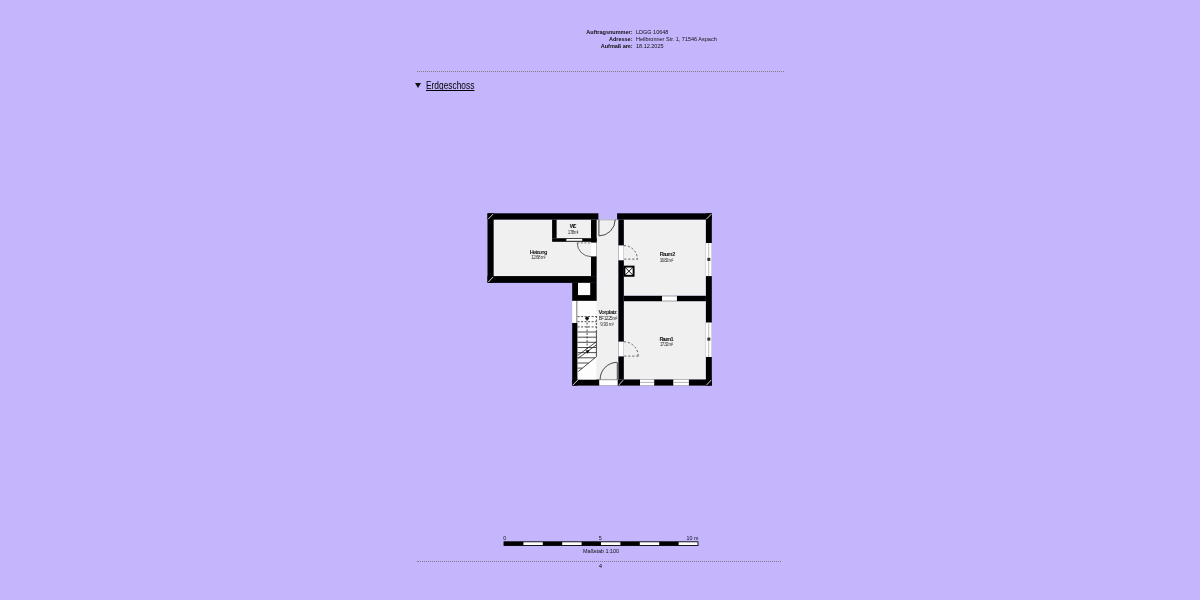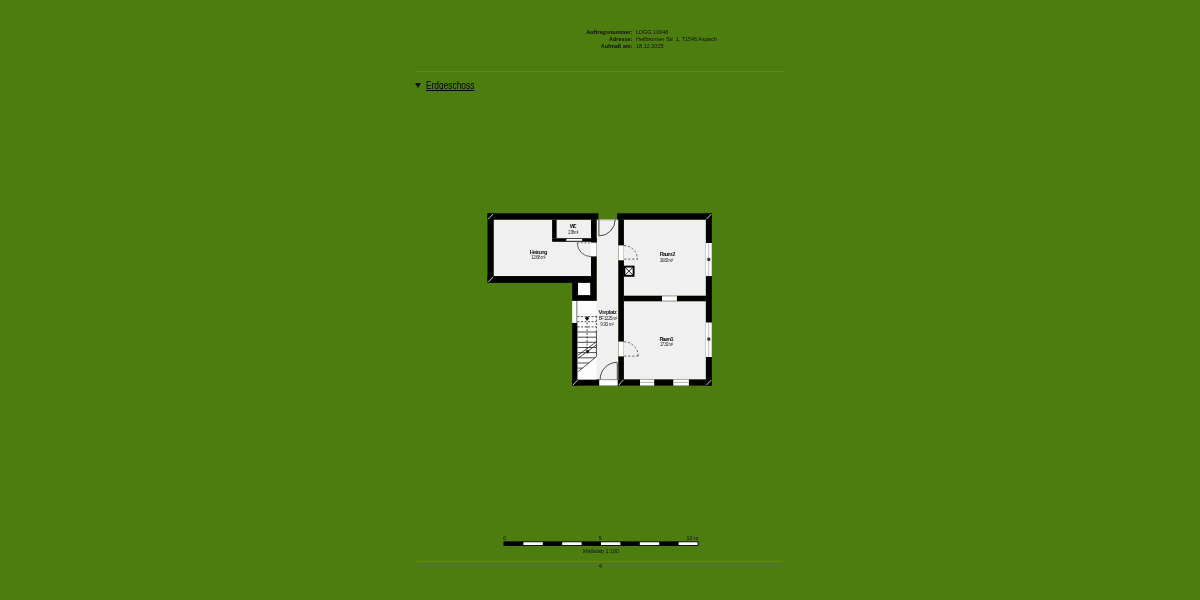--- a/index.html
+++ b/index.html
@@ -1,16 +1,16 @@
 <!DOCTYPE html>
 <html><head>
 <meta charset="utf-8">
 <style>
 html,body{margin:0;padding:0;background:#fff;}
-#page{position:relative;width:1200px;height:600px;background:#4d7c0f;overflow:hidden;font-family:"Liberation Sans",sans-serif;}
+#page{position:relative;width:1200px;height:600px;background:#c4b5fd;overflow:hidden;font-family:"Liberation Sans",sans-serif;}
 .hdr{position:absolute;top:28.6px;left:540px;width:300px;font-size:5.5px;line-height:7.1px;color:#111;}
 .hdr .row{display:flex;}
 .hdr .lab{width:92.5px;text-align:right;font-weight:bold;}
 .hdr .val{margin-left:3.5px;}
 .dots{position:absolute;height:0;border-top:1px dotted #7d7d7d;}
 #title{position:absolute;left:426.3px;top:78.8px;font-size:11.4px;color:#000;text-decoration:underline;text-decoration-skip-ink:none;transform:scaleX(0.735);transform-origin:0 0;}
 #tri{position:absolute;left:414.9px;top:82.5px;width:0;height:0;border-left:3.1px solid transparent;border-right:3.1px solid transparent;border-top:5.2px solid #111;}
 </style>
 </head>
 <body>

